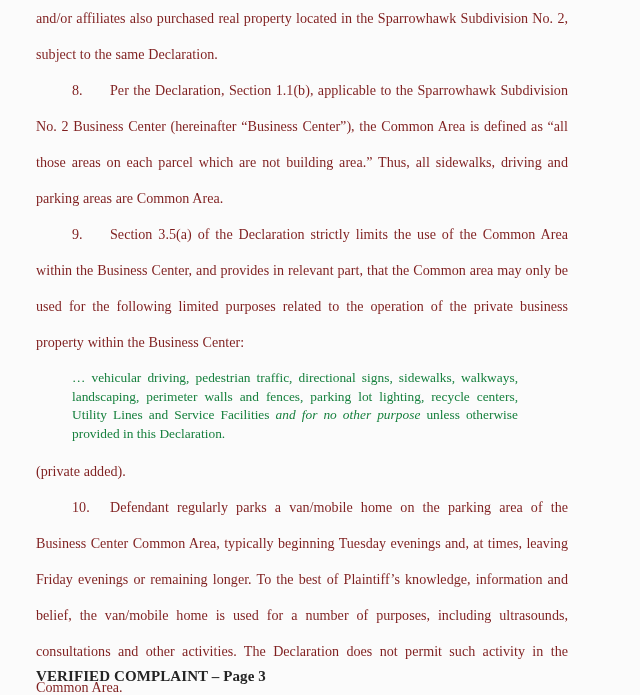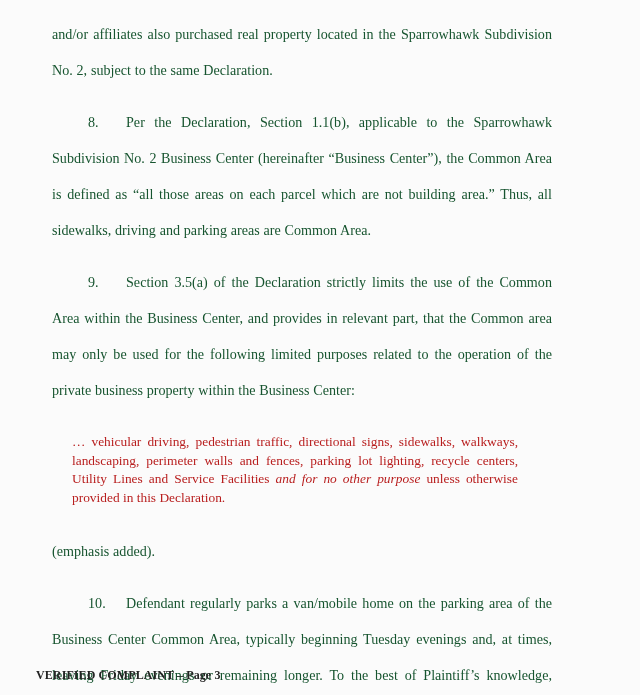--- a/index.html
+++ b/index.html
@@ -26,26 +26,26 @@
 
   .body-col {
     position: absolute;
     left: 36px;
     top: 0px;
     width: 532px;
   }
 
   
   p.para {
-    margin: 16px;
+    margin: 0;
     font-size: 14.1px;
     line-height: 36px;
     text-align: justify;
     text-justify: inter-word;
-    color: #14532d;
+    color: #7f1d1d;
     letter-spacing: 0.02px;
     word-spacing: 0.2px;
   }
 
   p.para.continuation {
     text-indent: 0;
   }
 
   
   p.para.numbered {
@@ -62,34 +62,34 @@
   
   .blockquote {
     margin: 0;
     padding: 0;
     width: 446px;
     margin-left: 36px;
     font-size: 13.4px;
     line-height: 18.6px;
     text-align: justify;
     text-justify: inter-word;
-    color: #b91c1c;
+    color: #15803d;
   }
   .blockquote em {
     font-style: italic;
   }
 
   .spacer-qtop { height: 9px; }
   .spacer-qbot { height: 10px; }
 
   .footer {
     position: absolute;
     left: 36px;
     top: 668px;
-    font-size: 12px;
+    font-size: 15px;
     font-weight: bold;
     letter-spacing: 0.1px;
     color: #222222;
     white-space: nowrap;
     text-align: right;
   }
 
   
   .scan {
     filter: contrast(0.98);
@@ -107,21 +107,21 @@
     <p class="para numbered"><span class="num">8.</span><span>Per the Declaration, Section 1.1(b), applicable to the Sparrowhawk Subdivision No. 2 Business Center (hereinafter “Business Center”), the Common Area is defined as “all those areas on each parcel which are not building area.” Thus, all sidewalks, driving and parking areas are Common Area.</span></p>
 
     <p class="para numbered"><span class="num">9.</span><span>Section 3.5(a) of the Declaration strictly limits the use of the Common Area within the Business Center, and provides in relevant part, that the Common area may only be used for the following limited purposes related to the operation of the private business property within the Business Center:</span></p>
 
     <div class="spacer-qtop"></div>
 
     <div class="blockquote"><span>… vehicular driving, pedestrian traffic, directional signs, sidewalks, walkways, landscaping, perimeter walls and fences, parking lot lighting, recycle centers, Utility Lines and Service Facilities </span><em>and for no other purpose</em><span> unless otherwise provided in this Declaration.</span></div>
 
     <div class="spacer-qbot"></div>
 
-    <p class="para continuation">(emphasis added).</p>
+    <p class="para continuation">(private added).</p>
 
     <p class="para numbered"><span class="num">10.</span><span>Defendant regularly parks a van/mobile home on the parking area of the Business Center Common Area, typically beginning Tuesday evenings and, at times, leaving Friday evenings or remaining longer.  To the best of Plaintiff’s knowledge, information and belief, the van/mobile home is used for a number of purposes, including ultrasounds, consultations and other activities. The Declaration does not permit such activity in the Common Area.</span></p>
 
   </div>
 
   <div class="footer">VERIFIED COMPLAINT – Page 3</div>
 
 </div>
 
 </body></html>

